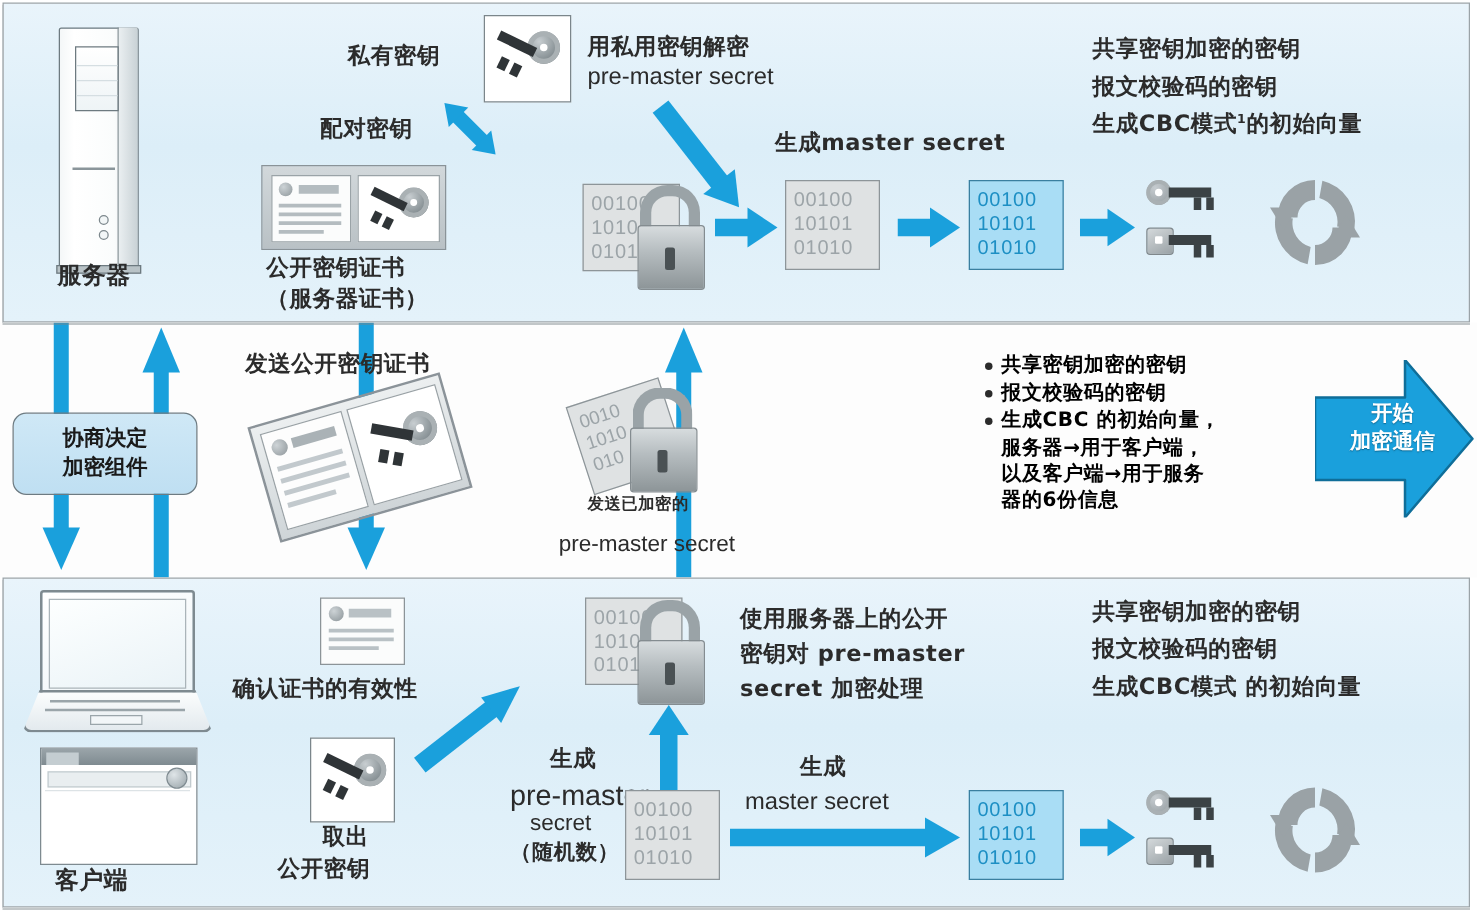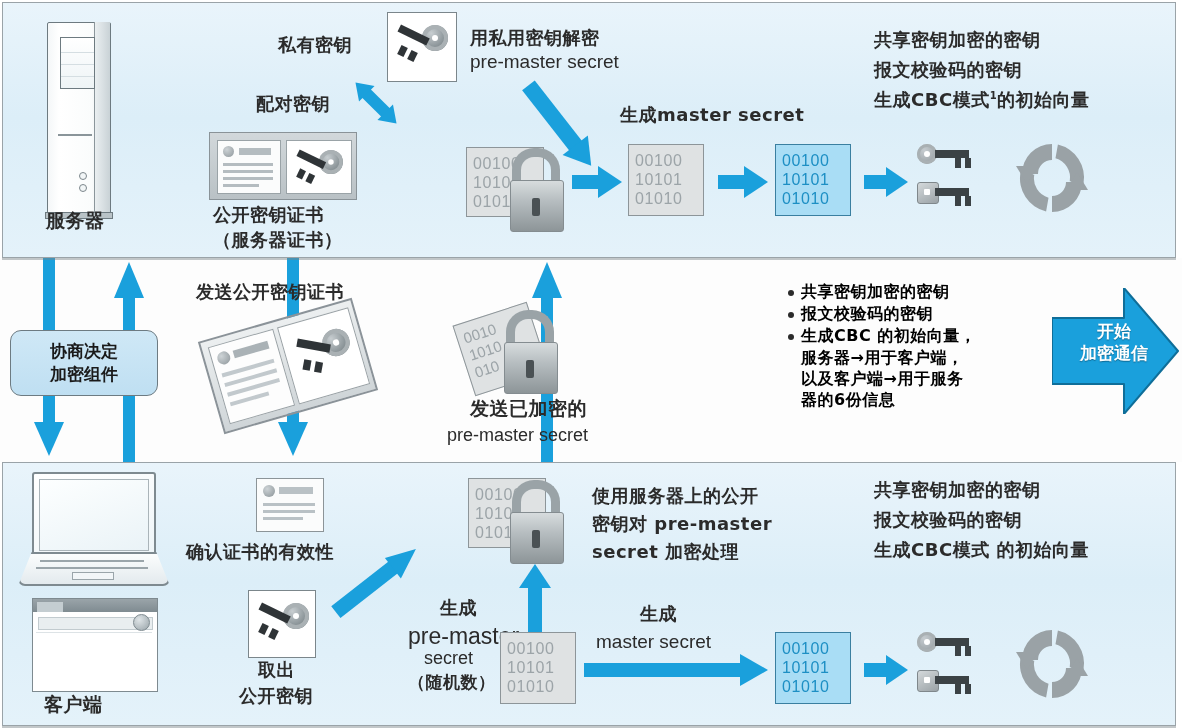--- a/index.html
+++ b/index.html
@@ -235,21 +235,21 @@
       <div>1010</div>
       <div>010</div>
     </div>
     <div class="lock" style="left:42px;top:4px;width:52px;height:84px;">
       <div class="shackle" style="top:0;width:30px;height:30px;"></div>
       <div class="bodyl" style="height:50px;"></div>
       <div class="kh" style="bottom:16px;width:8px;height:18px;"></div>
     </div>
   </div>
 
-  <div class="txt cn" style="left:470px;top:396px;font-size:19px;">发送已加密的</div>
+  <div class="txt cn" style="left:470px;top:396px;font-size:13px;">发送已加密的</div>
   <div class="txt lat" style="left:447px;top:424px;font-size:18px;">pre-master secret</div>
 
   <div id="bullets" style="left:786px;top:282px;width:270px;">
     <ul>
       <li class="cn" style="font-size:16px;">共享密钥加密的密钥</li>
       <li class="cn" style="font-size:16px;">报文校验码的密钥</li>
       <li class="cn" style="font-size:16px;">生成CBC 的初始向量，</li>
     </ul>
     <div class="cn" style="font-size:16px;padding-left:15px;">服务器→用于客户端，</div>
     <div class="cn" style="font-size:16px;padding-left:15px;">以及客户端→用于服务</div>
@@ -447,21 +447,21 @@
   <div class="keybox" style="left:248px;top:590px;width:66px;height:66px;">
     <div class="keyglyph" style="left:34px;top:12px;">
       <div class="head"></div>
         <div class="hole"></div>
       <div class="shaft"></div>
         <div class="bit1"></div>
         <div class="bit2"></div>
     </div>
   </div>
   <div class="txt cn" style="left:258px;top:658px;font-size:18px;">取出</div>
-  <div class="txt cn" style="left:222px;top:684px;font-size:18px;margin-left:17px;">公开密钥</div>
+  <div class="txt cn" style="left:222px;top:684px;font-size:18px;">公开密钥</div>
 
   <div class="arw" style="left:306px;top:536px;width:130px;height:96px;">
     <svg width="130" height="96" viewBox="0 0 130 96">
       <g transform="rotate(-38 65 48)">
         <rect x="20" y="41" width="78" height="15" fill="#1aa0dc"></rect>
         <polygon points="92,36 92,62 122,48" fill="#1aa0dc"></polygon>
       </g>
     </svg>
   </div>
 

